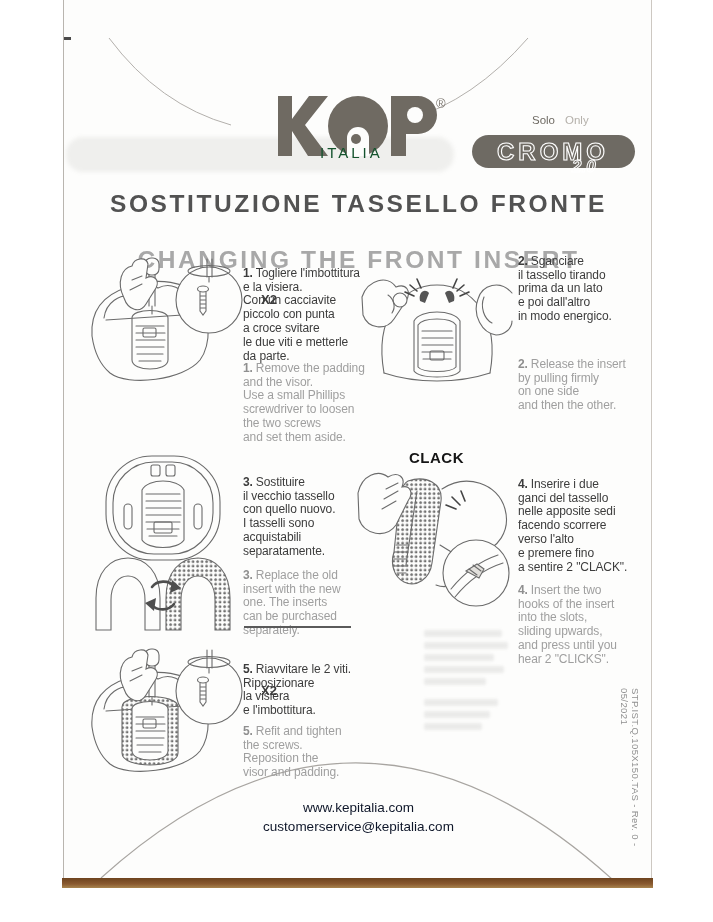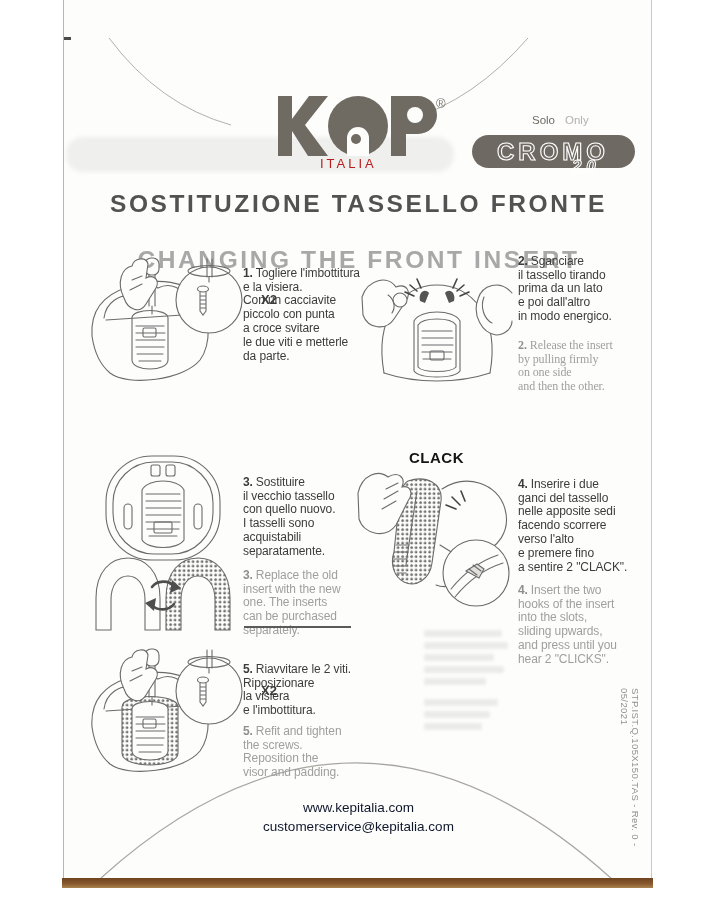--- a/index.html
+++ b/index.html
@@ -10,21 +10,21 @@
   #edge-strip { position:absolute; left:62px; top:878px; width:591px; height:10px;
           background:linear-gradient(#6d431e,#8a5a30 60%,#a9854f); }
   .abs { position:absolute; }
   
   #arcs { position:absolute; left:0; top:0; width:589px; height:878px; pointer-events:none; }
   
   #reg-dash { left:0; top:37px; width:7px; height:3px; background:#4a4a4a; }
   
   #logo-box { left:214px; top:94px; width:160px; height:64px; }
   #reg-mark { left:372px; top:96px; font-size:13px; color:#7b766f; }
-  #italia { left:256px; top:156px; width:80px; font-size:13px; letter-spacing:3px; color:#b91c1c; }
+  #italia { left:256px; top:144px; width:80px; font-size:15px; letter-spacing:3px; color:#14532d; }
   #solo-only { left:468px; top:114px; font-size:11.5px; }
   #solo-only .solo { color:#6e6a63;text-align:right; } #solo-only .only { color:#b4b0aa; margin-left:10px; }
   #badge { left:408px; top:135px; width:165px; height:40px; }
   
   .title { left:0; top:190px; width:589px; text-align:center; font-weight:bold; font-size:24.5px;
            letter-spacing:2.6px; color:#525252; }
   .title.en { top:215px; color:#a8a8a8;margin-top:31px; }
   
   .ghost-band { left:2px; top:137px; width:388px; height:35px; border-radius:17px;
                 background:rgba(122,117,110,0.10); filter:blur(2px); }
@@ -129,20 +129,28 @@
     </div>
     <div class="txt it" style="left:179px; top:253px;" data-interactable="false">
       <span class="num" data-interactable="false">1.</span><span data-interactable="false">Togliere l'imbottitura
 e la visiera.
 Con un cacciavite
 piccolo con punta
 a croce svitare
 le due viti e metterle
 da parte.</span>
     </div>
+    <div class="txt en" style="left:179px; top:348px;" data-interactable="false">
+      <span class="num" data-interactable="false">1.</span><span data-interactable="false">Remove the padding
+and the visor.
+Use a small Phillips
+screwdriver to loosen
+the two screws
+and set them aside.</span>
+    </div>
 
     <div class="illus" style="left:296px; top:255px; width:154px; height:140px;" data-interactable="false">
       <svg width="154" height="140" viewBox="0 0 154 140" fill="none" stroke="#6b6b6b" stroke-width="1.1" stroke-linecap="round">
         <g>
           <path d="M24,118 C14,62 42,30 77,30 C112,30 140,62 130,118"></path>
           <path d="M24,118 C42,124 60,126 77,126 C94,126 112,124 130,118"></path>
           <path d="M54,66 C60,54 94,54 100,66 L100,116 C94,124 60,124 54,116 Z"></path>
           <path d="M58,70 C63,62 91,62 96,70 L96,112 C91,118 63,118 58,112 Z"></path>
           <path d="M62,76 h30 M62,83 h31 M62,90 h31 M62,97 h30 M63,104 h28"></path>
           <rect x="70" y="96" width="14" height="9" rx="1.5"></rect>
@@ -164,21 +172,21 @@
         </g>
       </svg>
     </div>
     <div class="txt it" style="left:454px; top:241px;" data-interactable="false">
       <span class="num" data-interactable="false">2.</span><span data-interactable="false">Sganciare
 il tassello tirando
 prima da un lato
 e poi dall'altro
 in modo energico.</span>
     </div>
-    <div class="txt en" style="left:454px; top:325px;font-family:Liberation Serif, serif;" data-interactable="false">
+    <div class="txt en" style="left:454px; top:344px;" data-interactable="false">
       <span class="num" data-interactable="false">2.</span><span data-interactable="false">Release the insert
 by pulling firmly
 on one side
 and then the other.</span>
     </div>
 
     <div class="illus" style="left:24px; top:452px; width:150px; height:182px;" data-interactable="false">
       <svg width="150" height="182" viewBox="0 0 150 182" fill="none" stroke="#6b6b6b" stroke-width="1.1" stroke-linecap="round">
         <defs>
           <pattern id="d3" width="4.5" height="4.5" patternUnits="userSpaceOnUse">

